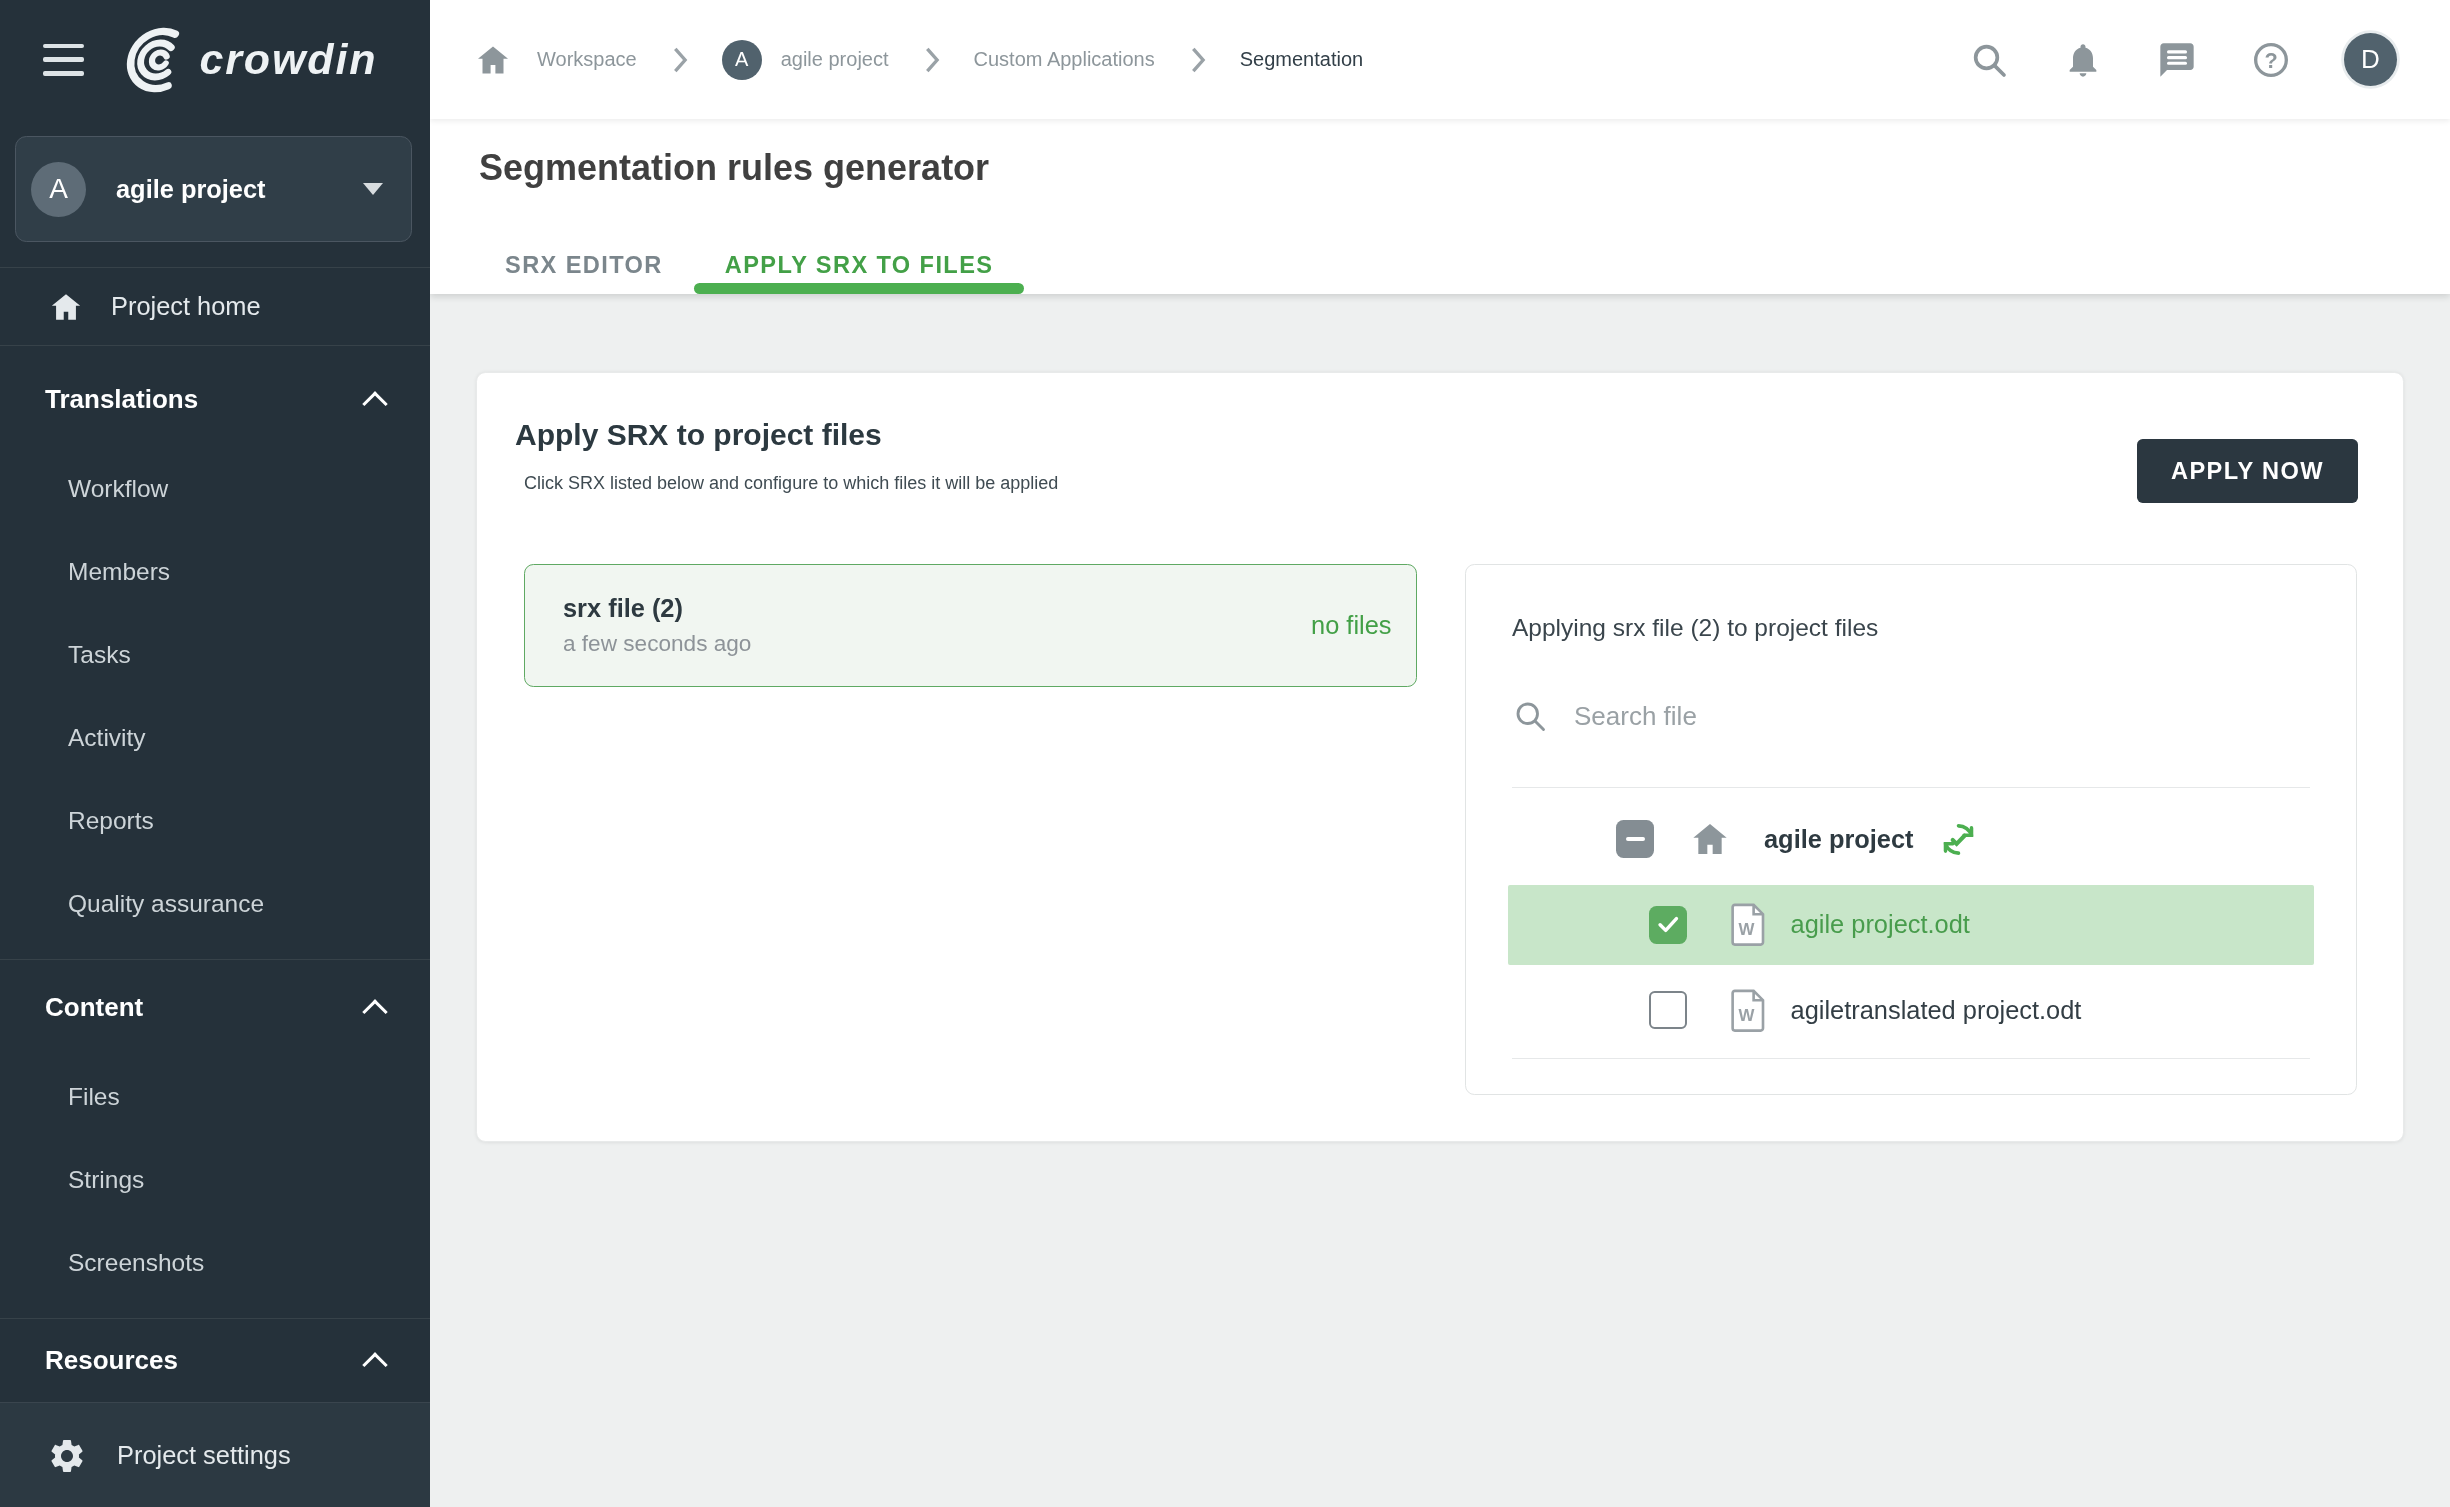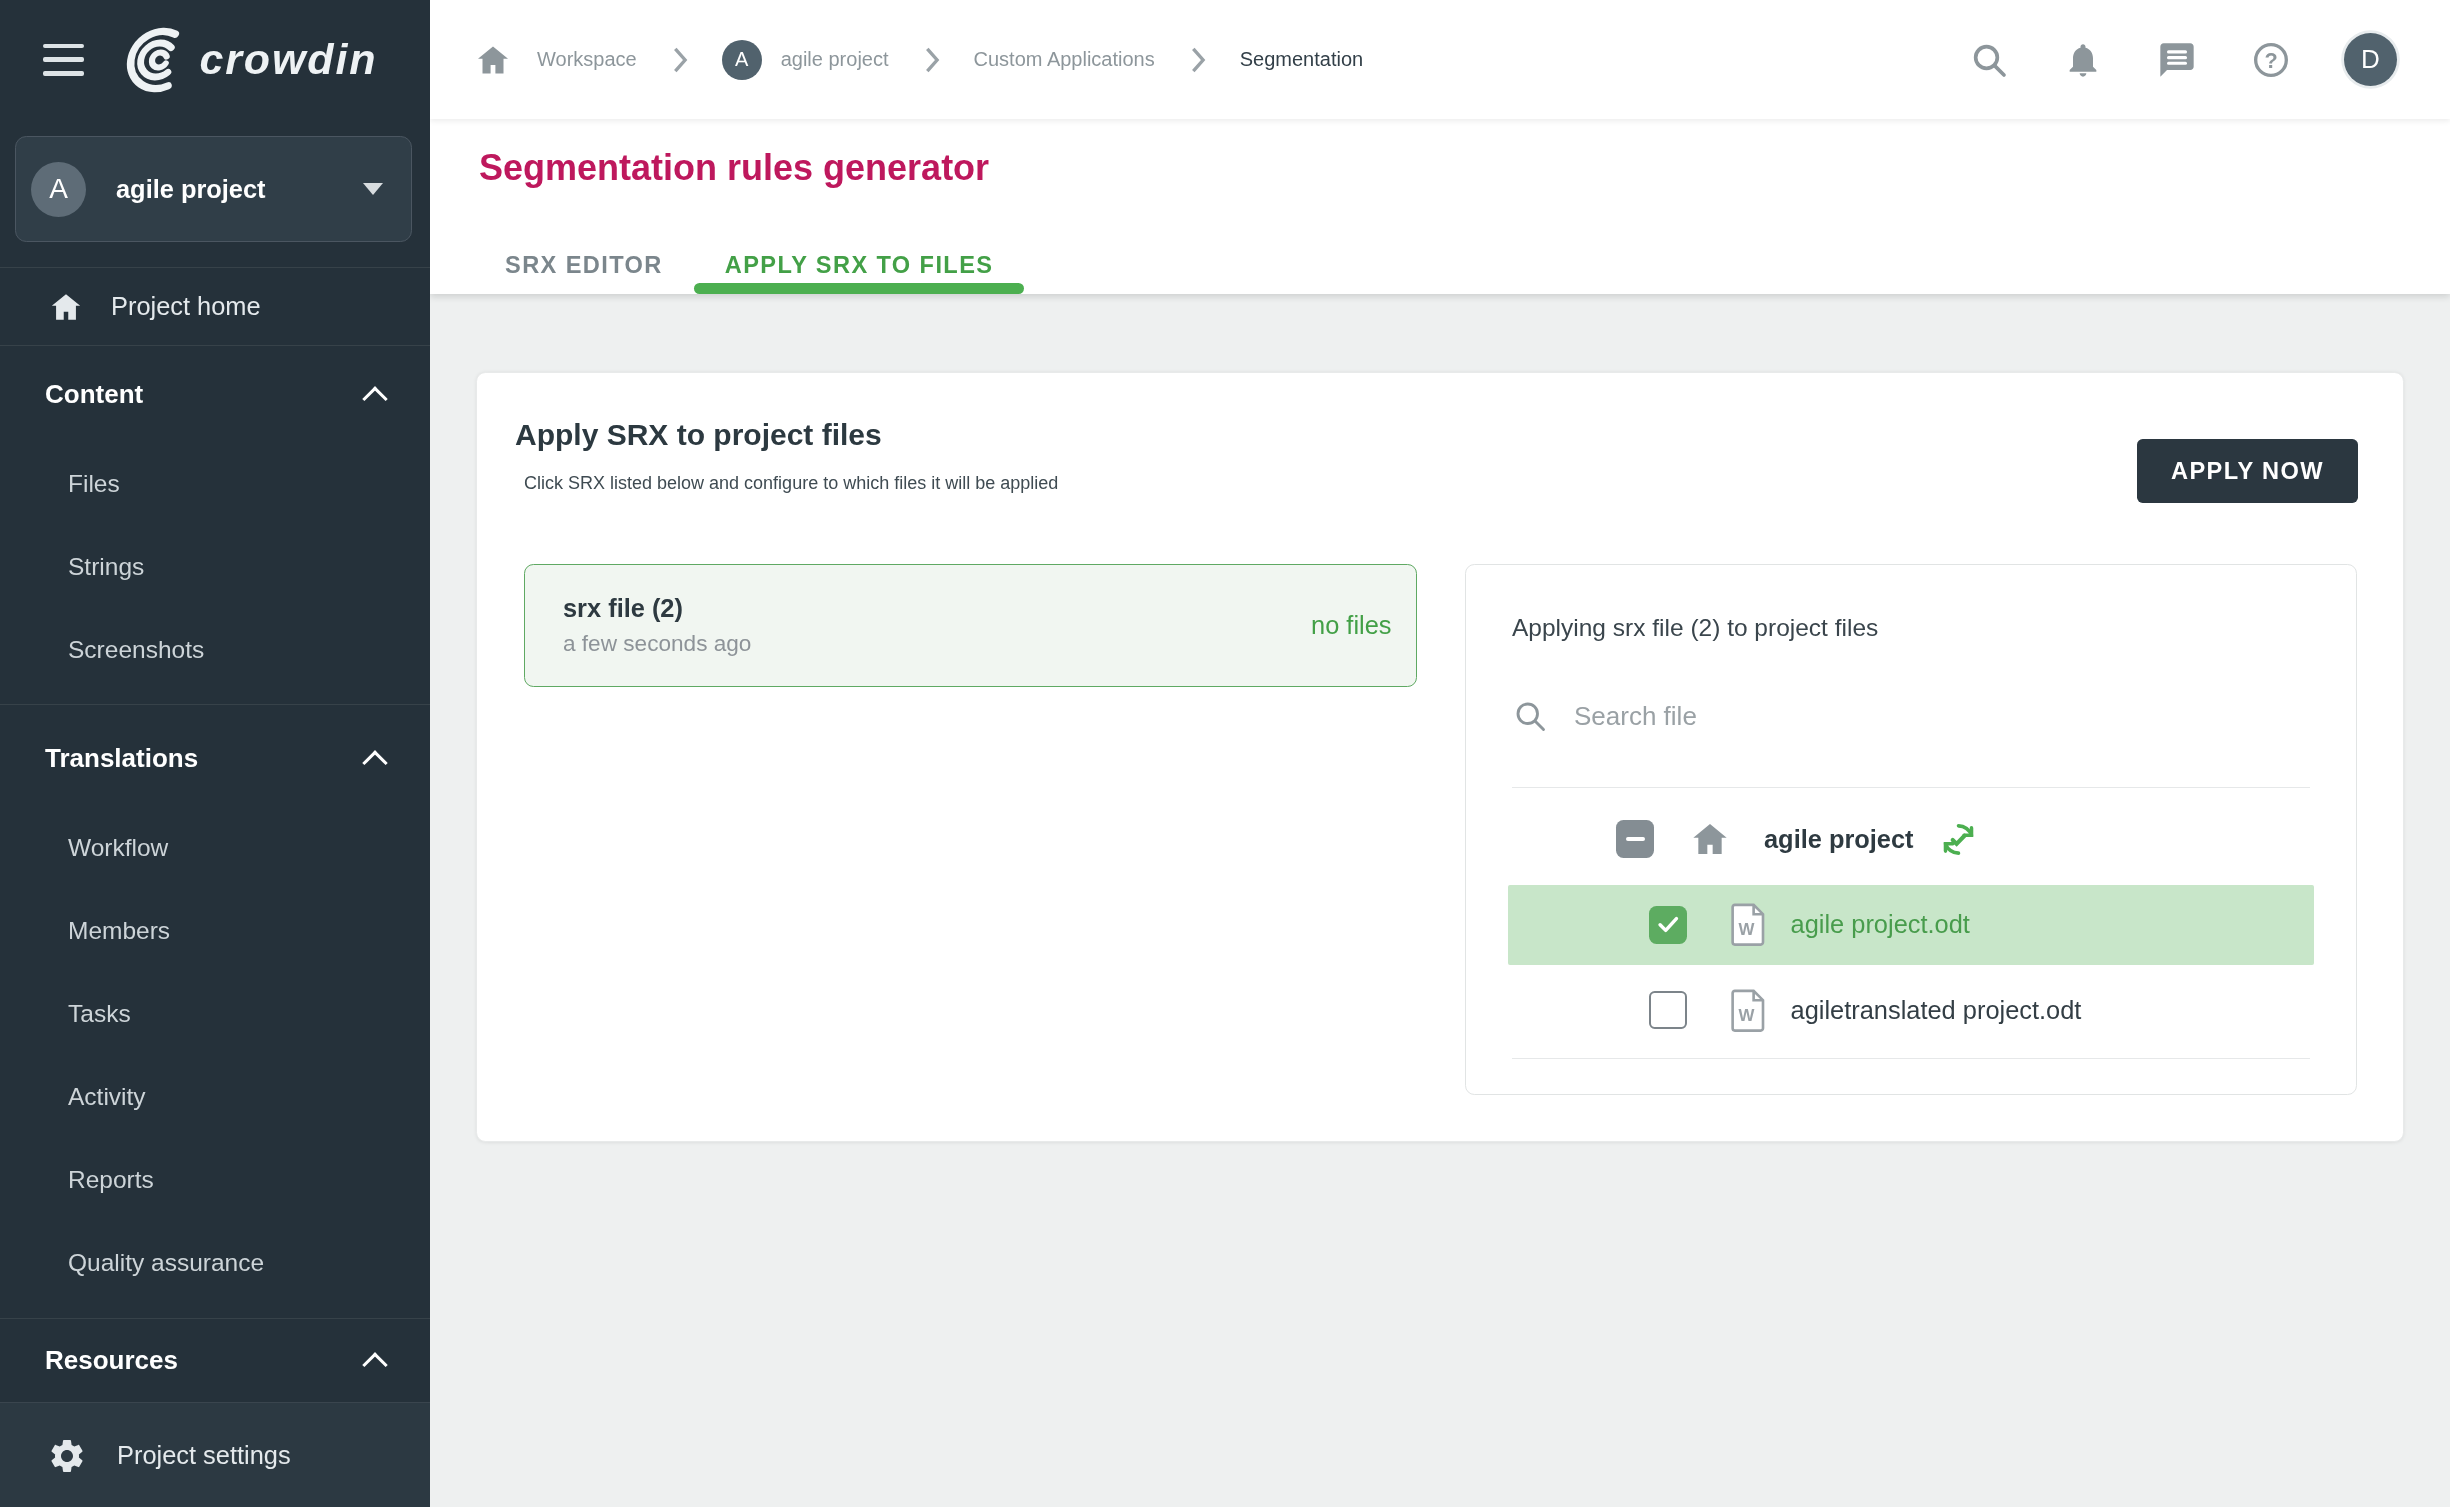--- a/index.html
+++ b/index.html
@@ -52,21 +52,21 @@
     display:flex;align-items:center;justify-content:center;margin-right:19px;}
   .crumb-proj{display:flex;align-items:center;cursor:pointer;}
   .top-icons{display:flex;align-items:center;gap:53px;}
   .icon-btn{width:41px;height:41px;display:flex;align-items:center;justify-content:center;cursor:pointer;}
   .user-avatar{width:53px;height:53px;border-radius:50%;background:#51626d;color:#fff;font-size:26px;
     display:flex;align-items:center;justify-content:center;cursor:pointer;box-shadow:0 0 0 2.8px #e8ecee;}
 
   
   .page-head{position:absolute;left:430px;top:119px;width:2020px;height:175px;background:#fff;z-index:10;
     box-shadow:0 2.8px 6.6px rgba(0,0,0,.13);}
-  .page-title{position:absolute;left:49px;top:28px;font-size:36px;font-weight:bold;color:#be185d;}
+  .page-title{position:absolute;left:49px;top:28px;font-size:36px;font-weight:bold;color:#404040;}
   .tabs{position:absolute;left:44px;bottom:0;display:flex;}
   .tab{position:relative;height:58px;display:flex;align-items:center;padding:0 31px;font-size:23.6px;font-weight:bold;
     letter-spacing:1.4px;color:#7b868c;cursor:pointer;}
   .tab.active{color:var(--accent-green);}
   .tab.active::after{content:"";position:absolute;left:0;right:0;bottom:0;height:11.3px;border-radius:6.6px;
     background:var(--underline-green);}
 
   
   .content{position:absolute;left:430px;top:294px;width:2020px;height:1214px;background:var(--page-bg);}
   .card{position:absolute;left:46px;top:78px;width:1928px;height:770px;background:#fff;border:0.9px solid #e8eaea;
@@ -137,45 +137,45 @@
     <div class="caret-down"></div>
   </div>
 
   <div class="home-row">
     <svg width="34" height="34" viewBox="0 0 24 24" fill="#e4e9ec">
       <path d="M12 3 L2 11.2 h3 V21 h5.4 v-5.6 h3.2 V21 H19 v-9.8 h3 Z"></path>
     </svg>
     <span class="nav-label">Project home</span>
   </div>
 
-  <div class="section" style="padding-top:19px;">
-    <div class="sec-head">
-      <span class="sec-title">Content</span>
-      <span class="chev-up"></span>
-    </div>
-    <div class="nav-items">
-      <div class="nav-item">Files</div>
-      <div class="nav-item">Strings</div>
-      <div class="nav-item">Screenshots</div>
-    </div>
-    <div class="sec-divider"></div>
-  </div>
-
   <div class="section">
     <div class="sec-head">
       <span class="sec-title">Translations</span>
       <span class="chev-up"></span>
     </div>
     <div class="nav-items">
       <div class="nav-item">Workflow</div>
       <div class="nav-item">Members</div>
       <div class="nav-item">Tasks</div>
       <div class="nav-item">Activity</div>
       <div class="nav-item">Reports</div>
       <div class="nav-item">Quality assurance</div>
+    </div>
+    <div class="sec-divider"></div>
+  </div>
+
+  <div class="section" style="padding-top:19px;">
+    <div class="sec-head">
+      <span class="sec-title">Content</span>
+      <span class="chev-up"></span>
+    </div>
+    <div class="nav-items">
+      <div class="nav-item">Files</div>
+      <div class="nav-item">Strings</div>
+      <div class="nav-item">Screenshots</div>
     </div>
     <div class="sec-divider"></div>
   </div>
 
   <div class="section" style="padding-top:15px;">
     <div class="sec-head" style="height:53px;">
       <span class="sec-title">Resources</span>
       <span class="chev-up"></span>
     </div>
   </div>

